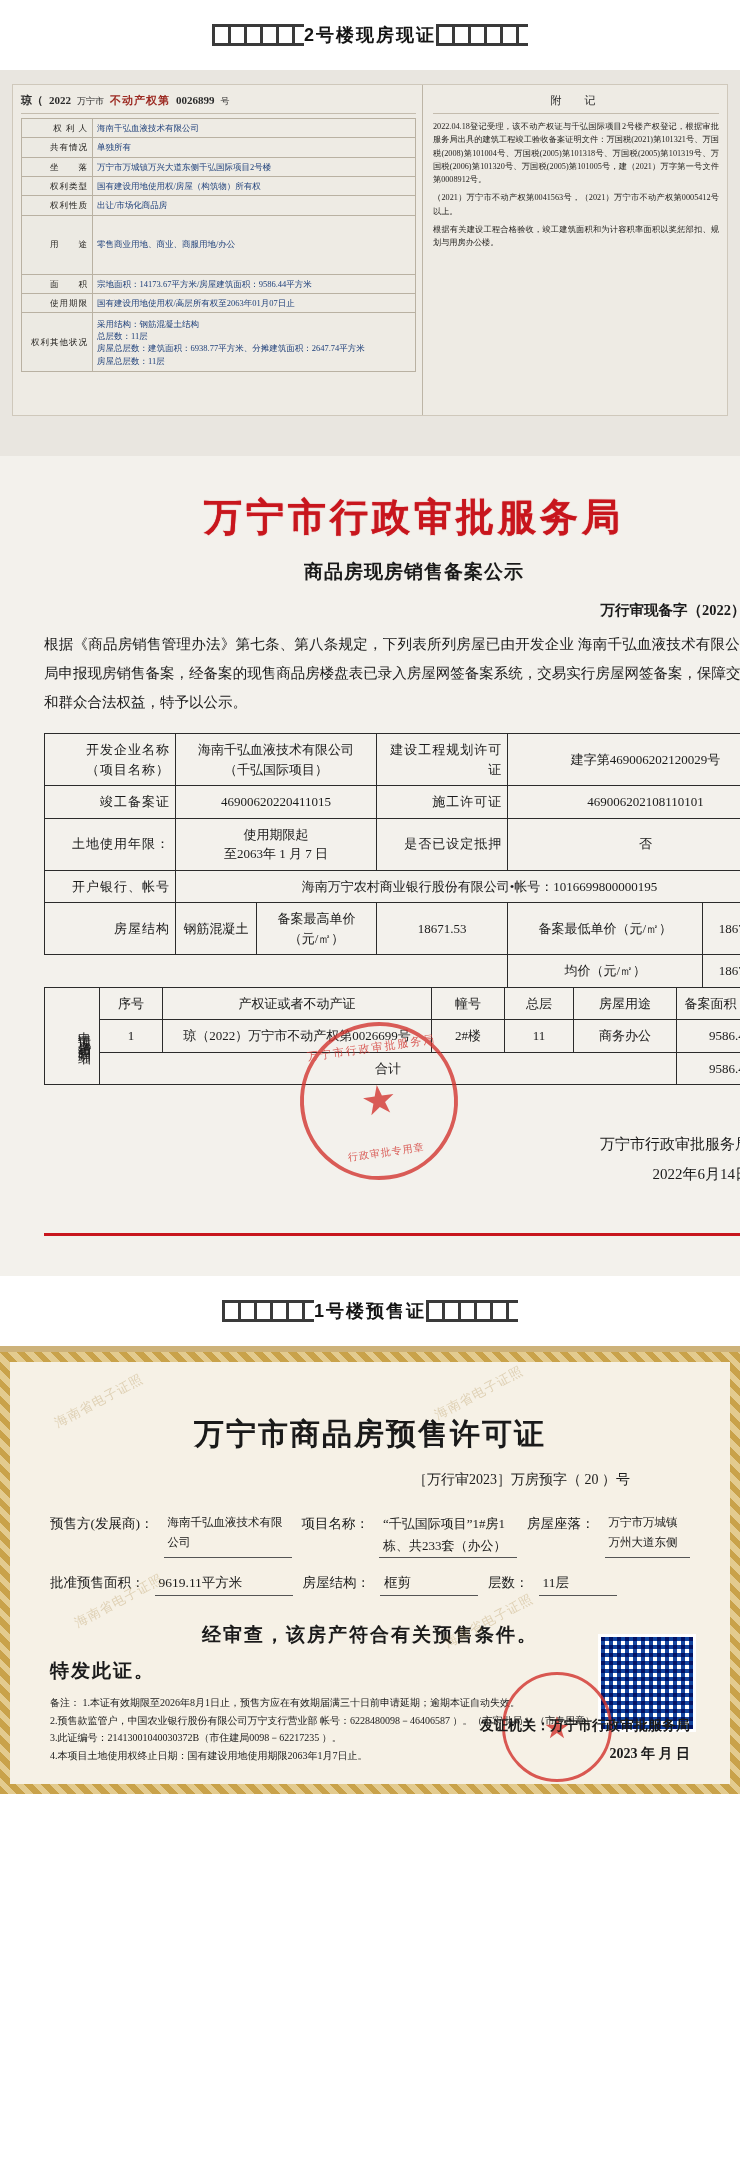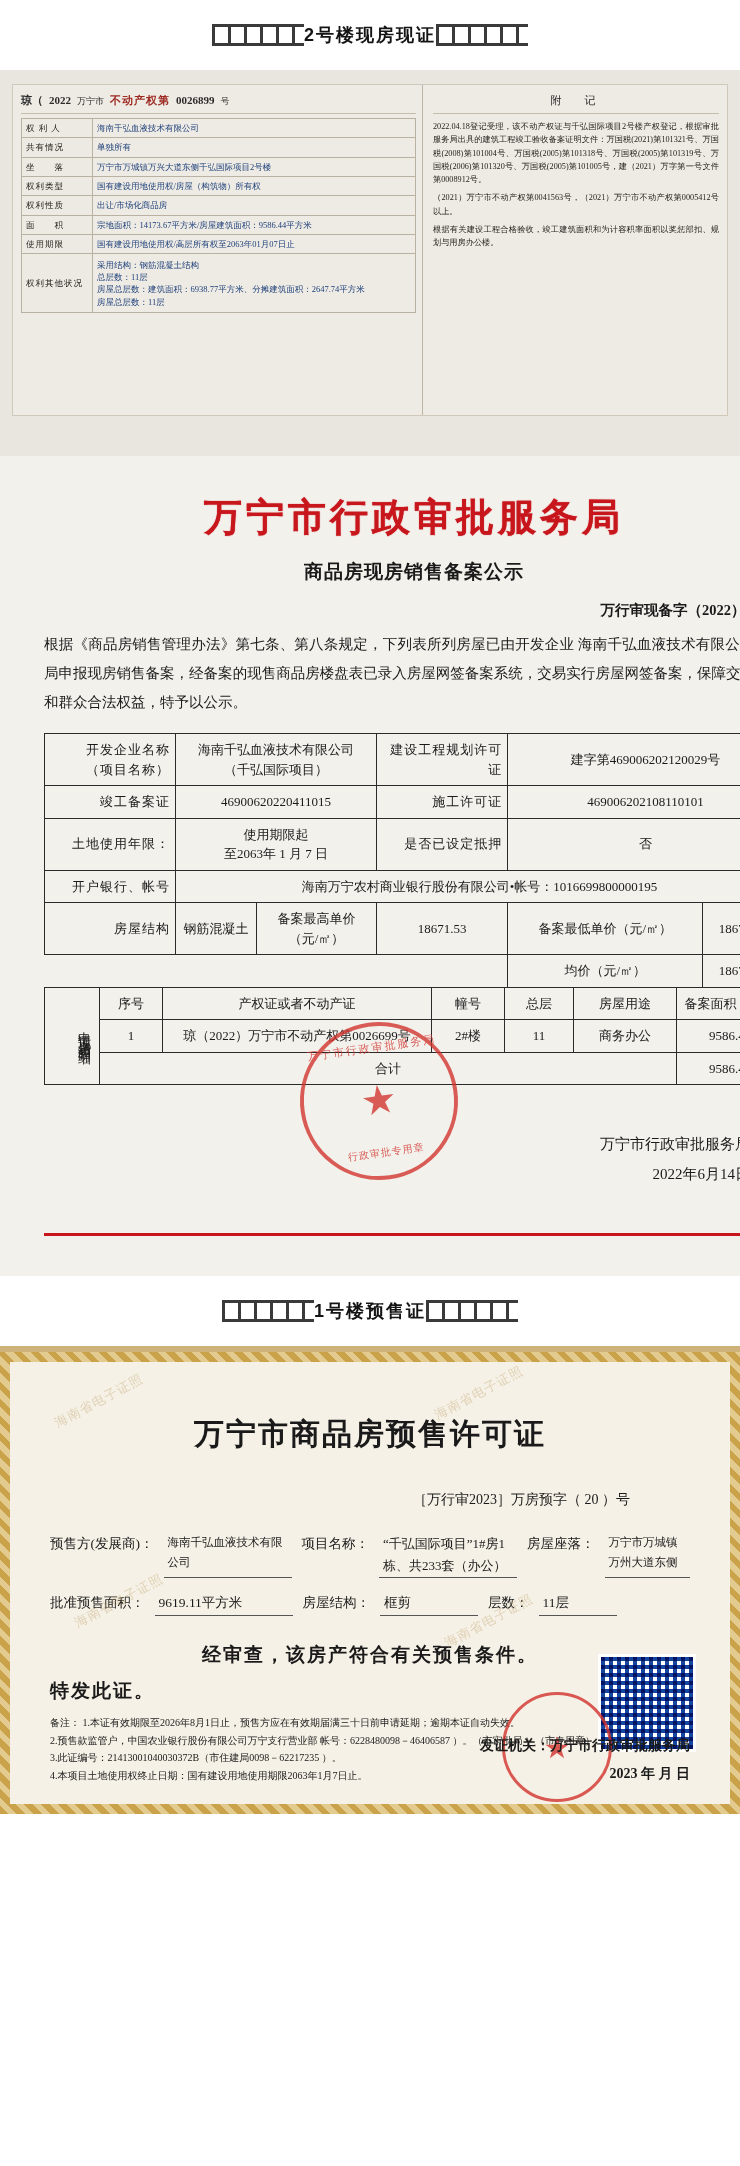--- a/index.html
+++ b/index.html
@@ -24,21 +24,21 @@
   .scan1-right{width:42%;padding:8px 8px 6px 10px;}
   .hdrline{display:flex;align-items:baseline;gap:6px;font-size:10px;color:#2b2b2b;
     border-bottom:1px solid #c4bcae;padding-bottom:5px;margin-bottom:4px;}
   .hdrline .big{font-size:11px;font-weight:bold;}
   .hdrline .red{color:#9c2a22;font-weight:bold;font-size:11px;letter-spacing:1px;}
   .hdrline .sm{font-size:9px;}
   .rtitle{font-size:11px;letter-spacing:6px;text-align:center;color:#2b2b2b;
     border-bottom:1px solid #c4bcae;padding-bottom:5px;margin-bottom:6px;}
   table.cert{width:100%;border-collapse:collapse;font-size:8.5px;color:#23211e;}
   table.cert td{border:1px solid #b9b1a2;padding:3px 4px;vertical-align:middle;line-height:1.45;}
-  table.cert td.lbl{width:62px;text-align:left;letter-spacing:1px;background:#eceae3;}
+  table.cert td.lbl{width:62px;text-align:right;letter-spacing:1px;background:#eceae3;}
   table.cert td.lbl.tall{height:52px;}
   .val-blue{color:#1d3f7a;}
   .note{font-size:8.2px;line-height:1.62;color:#1f1d1a;text-align:justify;}
   .note p{margin:0 0 5px 0;}
 
   
   .notice{background:#f3f1ec;padding:36px 44px 40px 44px;position:relative;}
   .notice-title{color:#c8161d;font-size:38px;font-weight:bold;text-align:center;letter-spacing:4px;
     font-family:"Liberation Serif","DejaVu Serif",serif;text-shadow:0 0 1px #c8161d;}
   .notice-sub{text-align:center;font-size:19px;font-weight:bold;margin-top:16px;letter-spacing:1px;}
@@ -56,21 +56,21 @@
   .sign{text-align:right;font-size:15px;line-height:2;margin-top:44px;padding-right:34px;}
   .redline{height:3px;background:#c8161d;margin:44px 0 0 0;}
 
   
   .permit{background:#f2ece0;padding:0 0 0 0;position:relative;border-top:6px solid #cdb27a;}
   .permit-frame{border:10px solid transparent;
     background:
       linear-gradient(#f6f1e6,#f6f1e6) padding-box,
       repeating-linear-gradient(45deg,#c9a24a 0 6px,#e3cb8f 6px 12px) border-box;
     margin:0;padding:26px 40px 20px 40px;min-height:370px;position:relative;}
-  .permit-title{text-align:center;font-size:30px;font-weight:bold;letter-spacing:2px;margin:26px 0 36px 0;}
+  .permit-title{text-align:center;font-size:30px;font-weight:bold;letter-spacing:2px;margin:26px 0 16px 0;}
   .permit-code{text-align:center;font-size:14px;margin-bottom:24px;}
   .prow{display:flex;font-size:13.5px;line-height:1.7;margin-bottom:14px;gap:10px;}
   .prow .lab{white-space:nowrap;text-align:right;}
   .prow .und{border-bottom:1px solid #555;flex:1;padding:0 4px;}
   .permit-state{text-align:center;font-size:19px;font-weight:bold;letter-spacing:2px;margin:26px 0 10px 0;}
   .permit-state2{font-size:19px;font-weight:bold;letter-spacing:2px;margin:0 0 10px 0;}
   .remark{font-size:10px;line-height:1.75;}
   .qr{position:absolute;right:34px;bottom:52px;width:92px;height:92px;
     background:
       repeating-linear-gradient(0deg,#1446a0 0 4px,#ffffff 4px 8px),
@@ -140,20 +140,24 @@
           </tr>
           <tr>
             <td class="lbl">权利类型</td>
             <td class="val-blue">国有建设用地使用权/房屋（构筑物）所有权</td>
           </tr>
           <tr>
             <td class="lbl">权利性质</td>
             <td class="val-blue">出让/市场化商品房</td>
           </tr>
           <tr>
+            <td class="lbl tall">用　　途</td>
+            <td class="val-blue">零售商业用地、商业、商服用地/办公</td>
+          </tr>
+          <tr>
             <td class="lbl">面　　积</td>
             <td class="val-blue">宗地面积：14173.67平方米/房屋建筑面积：9586.44平方米</td>
           </tr>
           <tr>
             <td class="lbl">使用期限</td>
             <td class="val-blue">国有建设用地使用权/高层所有权至2063年01月07日止</td>
           </tr>
           <tr>
             <td class="lbl tall">权利其他状况</td>
             <td class="val-blue" style="white-space:pre-line">采用结构：钢筋混凝土结构

